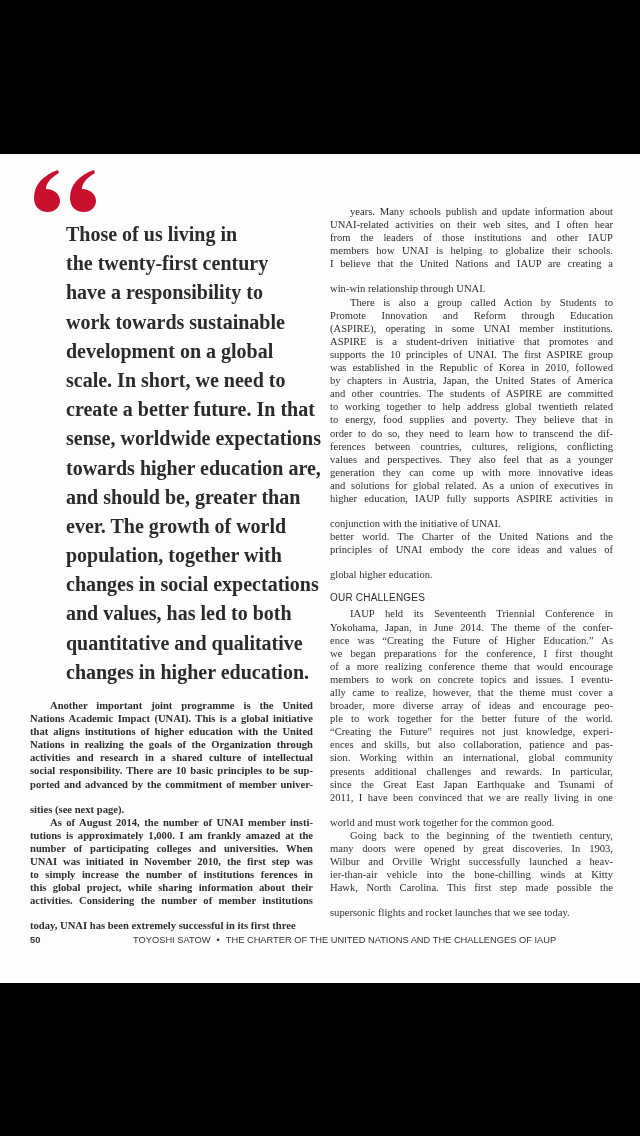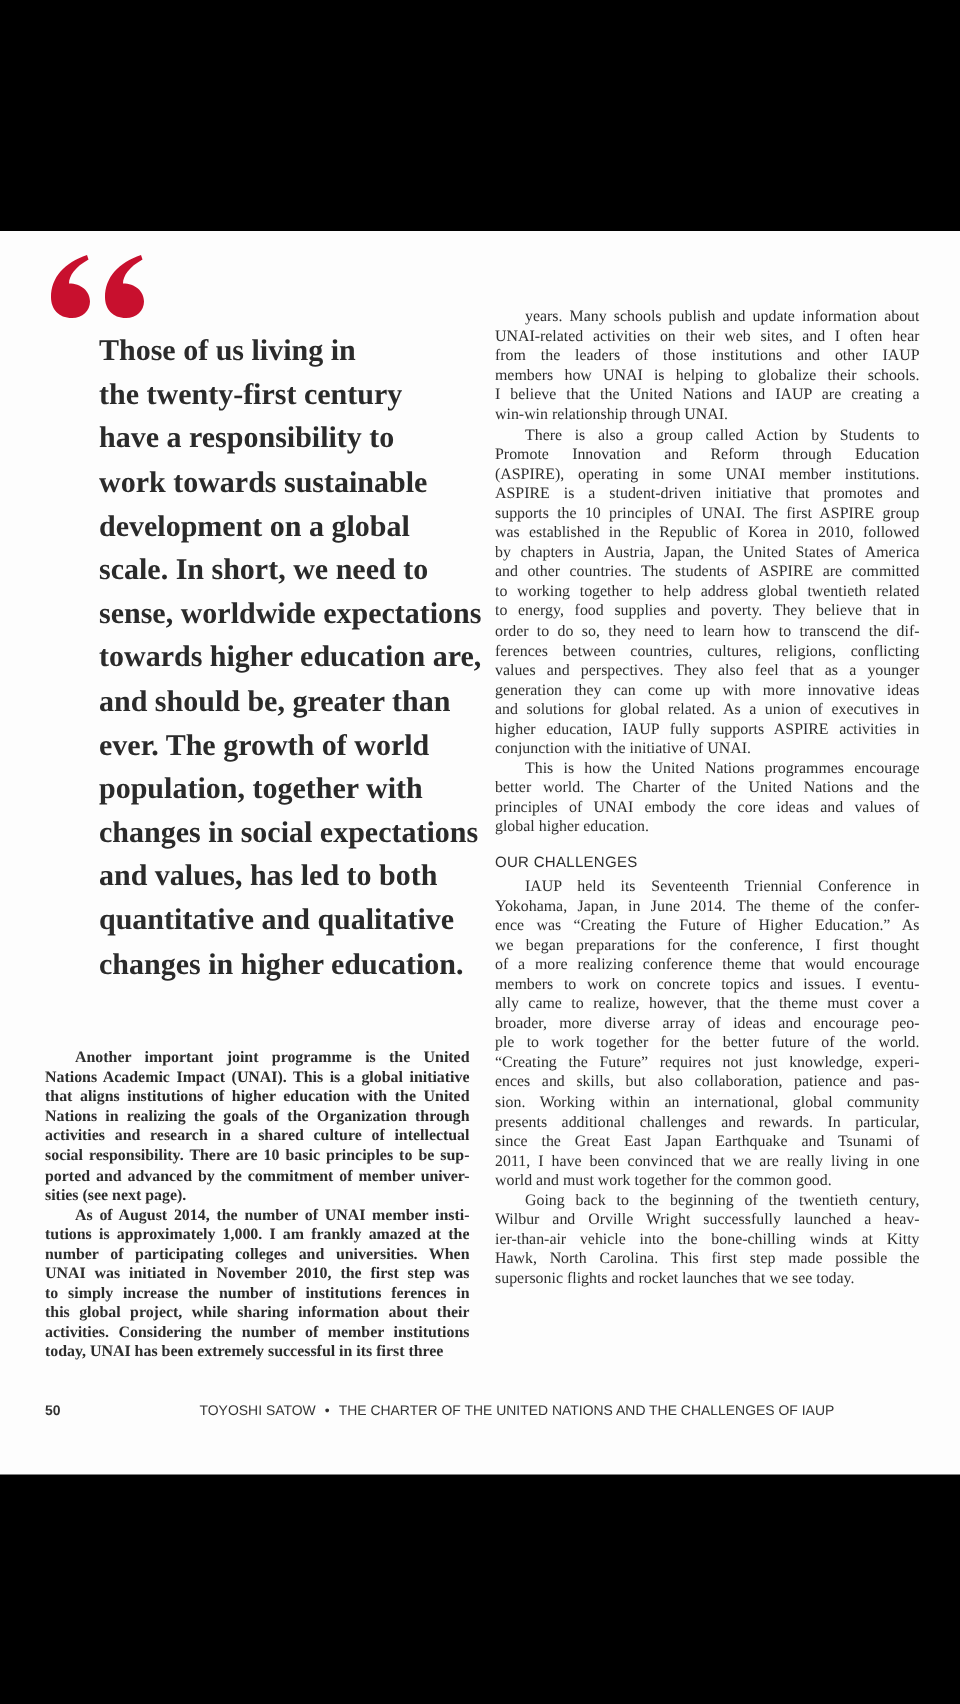--- a/index.html
+++ b/index.html
@@ -21,21 +21,21 @@
     position: absolute; width: 283px;
     font-family: "Liberation Serif", "DejaVu Serif", serif;
     font-size: 10.6px; color: #2e2e2e;
   }
   .col-left { left: 30px; top: 545px; font-weight: bold; }
   .col-right { left: 330px; top: 51px; }
   .col .l {
     display: block; height: 13.1px; line-height: 13.1px;
     text-align: justify; text-align-last: justify; white-space: nowrap; overflow: hidden;
   }
-  .col .l.last { text-align-last: left; }
+  .col .l.last { text-align-last: left; margin-top: 12px; }
   .col .l.indent { padding-left: 20px; }
   .section-heading {
     display: block; height: 13px; line-height: 13px; margin: 10px 0 3px 0;
     font-family: "Liberation Sans", "DejaVu Sans", sans-serif; font-size: 10px;
     letter-spacing: 0.2px; color: #2e2e2e;
   }
   .footer {
     position: absolute; top: 781px; left: 30px; width: 580px; height: 14px;
     font-family: "Liberation Sans", "DejaVu Sans", sans-serif; font-size: 9.3px; color: #333;
   }
@@ -53,20 +53,21 @@
     <path d="M50 42 C41 42 36 36 36 28 C36 15 45 5 60 0 L61 3 C52 8 48 14 48 19 C56 19 62 24 62 31 C62 37 57 42 50 42 Z" fill="#c8102e"></path>
   </svg>
 
   <div class="pull-quote" id="pq">
       <span class="ql">Those of us living in</span>
       <span class="ql">the twenty-first century</span>
       <span class="ql">have a responsibility to</span>
       <span class="ql">work towards sustainable</span>
       <span class="ql">development on a global</span>
       <span class="ql">scale. In short, we need to</span>
+      <span class="ql">create a better future. In that</span>
       <span class="ql">sense, worldwide expectations</span>
       <span class="ql">towards higher education are,</span>
       <span class="ql">and should be, greater than</span>
       <span class="ql">ever. The growth of world</span>
       <span class="ql">population, together with</span>
       <span class="ql">changes in social expectations</span>
       <span class="ql">and values, has led to both</span>
       <span class="ql">quantitative and qualitative</span>
       <span class="ql">changes in higher education.</span>
     </div>
@@ -116,21 +117,20 @@
         <span class="l">to energy, food supplies and poverty. They believe that in</span>
         <span class="l">order to do so, they need to learn how to transcend the dif-</span>
         <span class="l">ferences between countries, cultures, religions, conflicting</span>
         <span class="l">values and perspectives. They also feel that as a younger</span>
         <span class="l">generation they can come up with more innovative ideas</span>
         <span class="l">and solutions for global related. As a union of executives in</span>
         <span class="l">higher education, IAUP fully supports ASPIRE activities in</span>
         <span class="l last">conjunction with the initiative of UNAI.</span>
       </div>
       <div>
-        <span class="l indent">This is how the United Nations programmes encourage</span>
         <span class="l">better world. The Charter of the United Nations and the</span>
         <span class="l">principles of UNAI embody the core ideas and values of</span>
         <span class="l last">global higher education.</span>
       </div>
       <span class="section-heading">OUR CHALLENGES</span>
       <div>
         <span class="l indent">IAUP held its Seventeenth Triennial Conference in</span>
         <span class="l">Yokohama, Japan, in June 2014. The theme of the confer-</span>
         <span class="l">ence was “Creating the Future of Higher Education.” As</span>
         <span class="l">we began preparations for the conference, I first thought</span>
@@ -142,20 +142,21 @@
         <span class="l">“Creating the Future” requires not just knowledge, experi-</span>
         <span class="l">ences and skills, but also collaboration, patience and pas-</span>
         <span class="l">sion. Working within an international, global community</span>
         <span class="l">presents additional challenges and rewards. In particular,</span>
         <span class="l">since the Great East Japan Earthquake and Tsunami of</span>
         <span class="l">2011, I have been convinced that we are really living in one</span>
         <span class="l last">world and must work together for the common good.</span>
       </div>
       <div>
         <span class="l indent">Going back to the beginning of the twentieth century,</span>
+        <span class="l">many doors were opened by great discoveries. In 1903,</span>
         <span class="l">Wilbur and Orville Wright successfully launched a heav-</span>
         <span class="l">ier-than-air vehicle into the bone-chilling winds at Kitty</span>
         <span class="l">Hawk, North Carolina. This first step made possible the</span>
         <span class="l last">supersonic flights and rocket launches that we see today.</span>
       </div>
     </div>
 
   <div class="footer">
     <span class="page-num">50</span>
     <span class="running">

